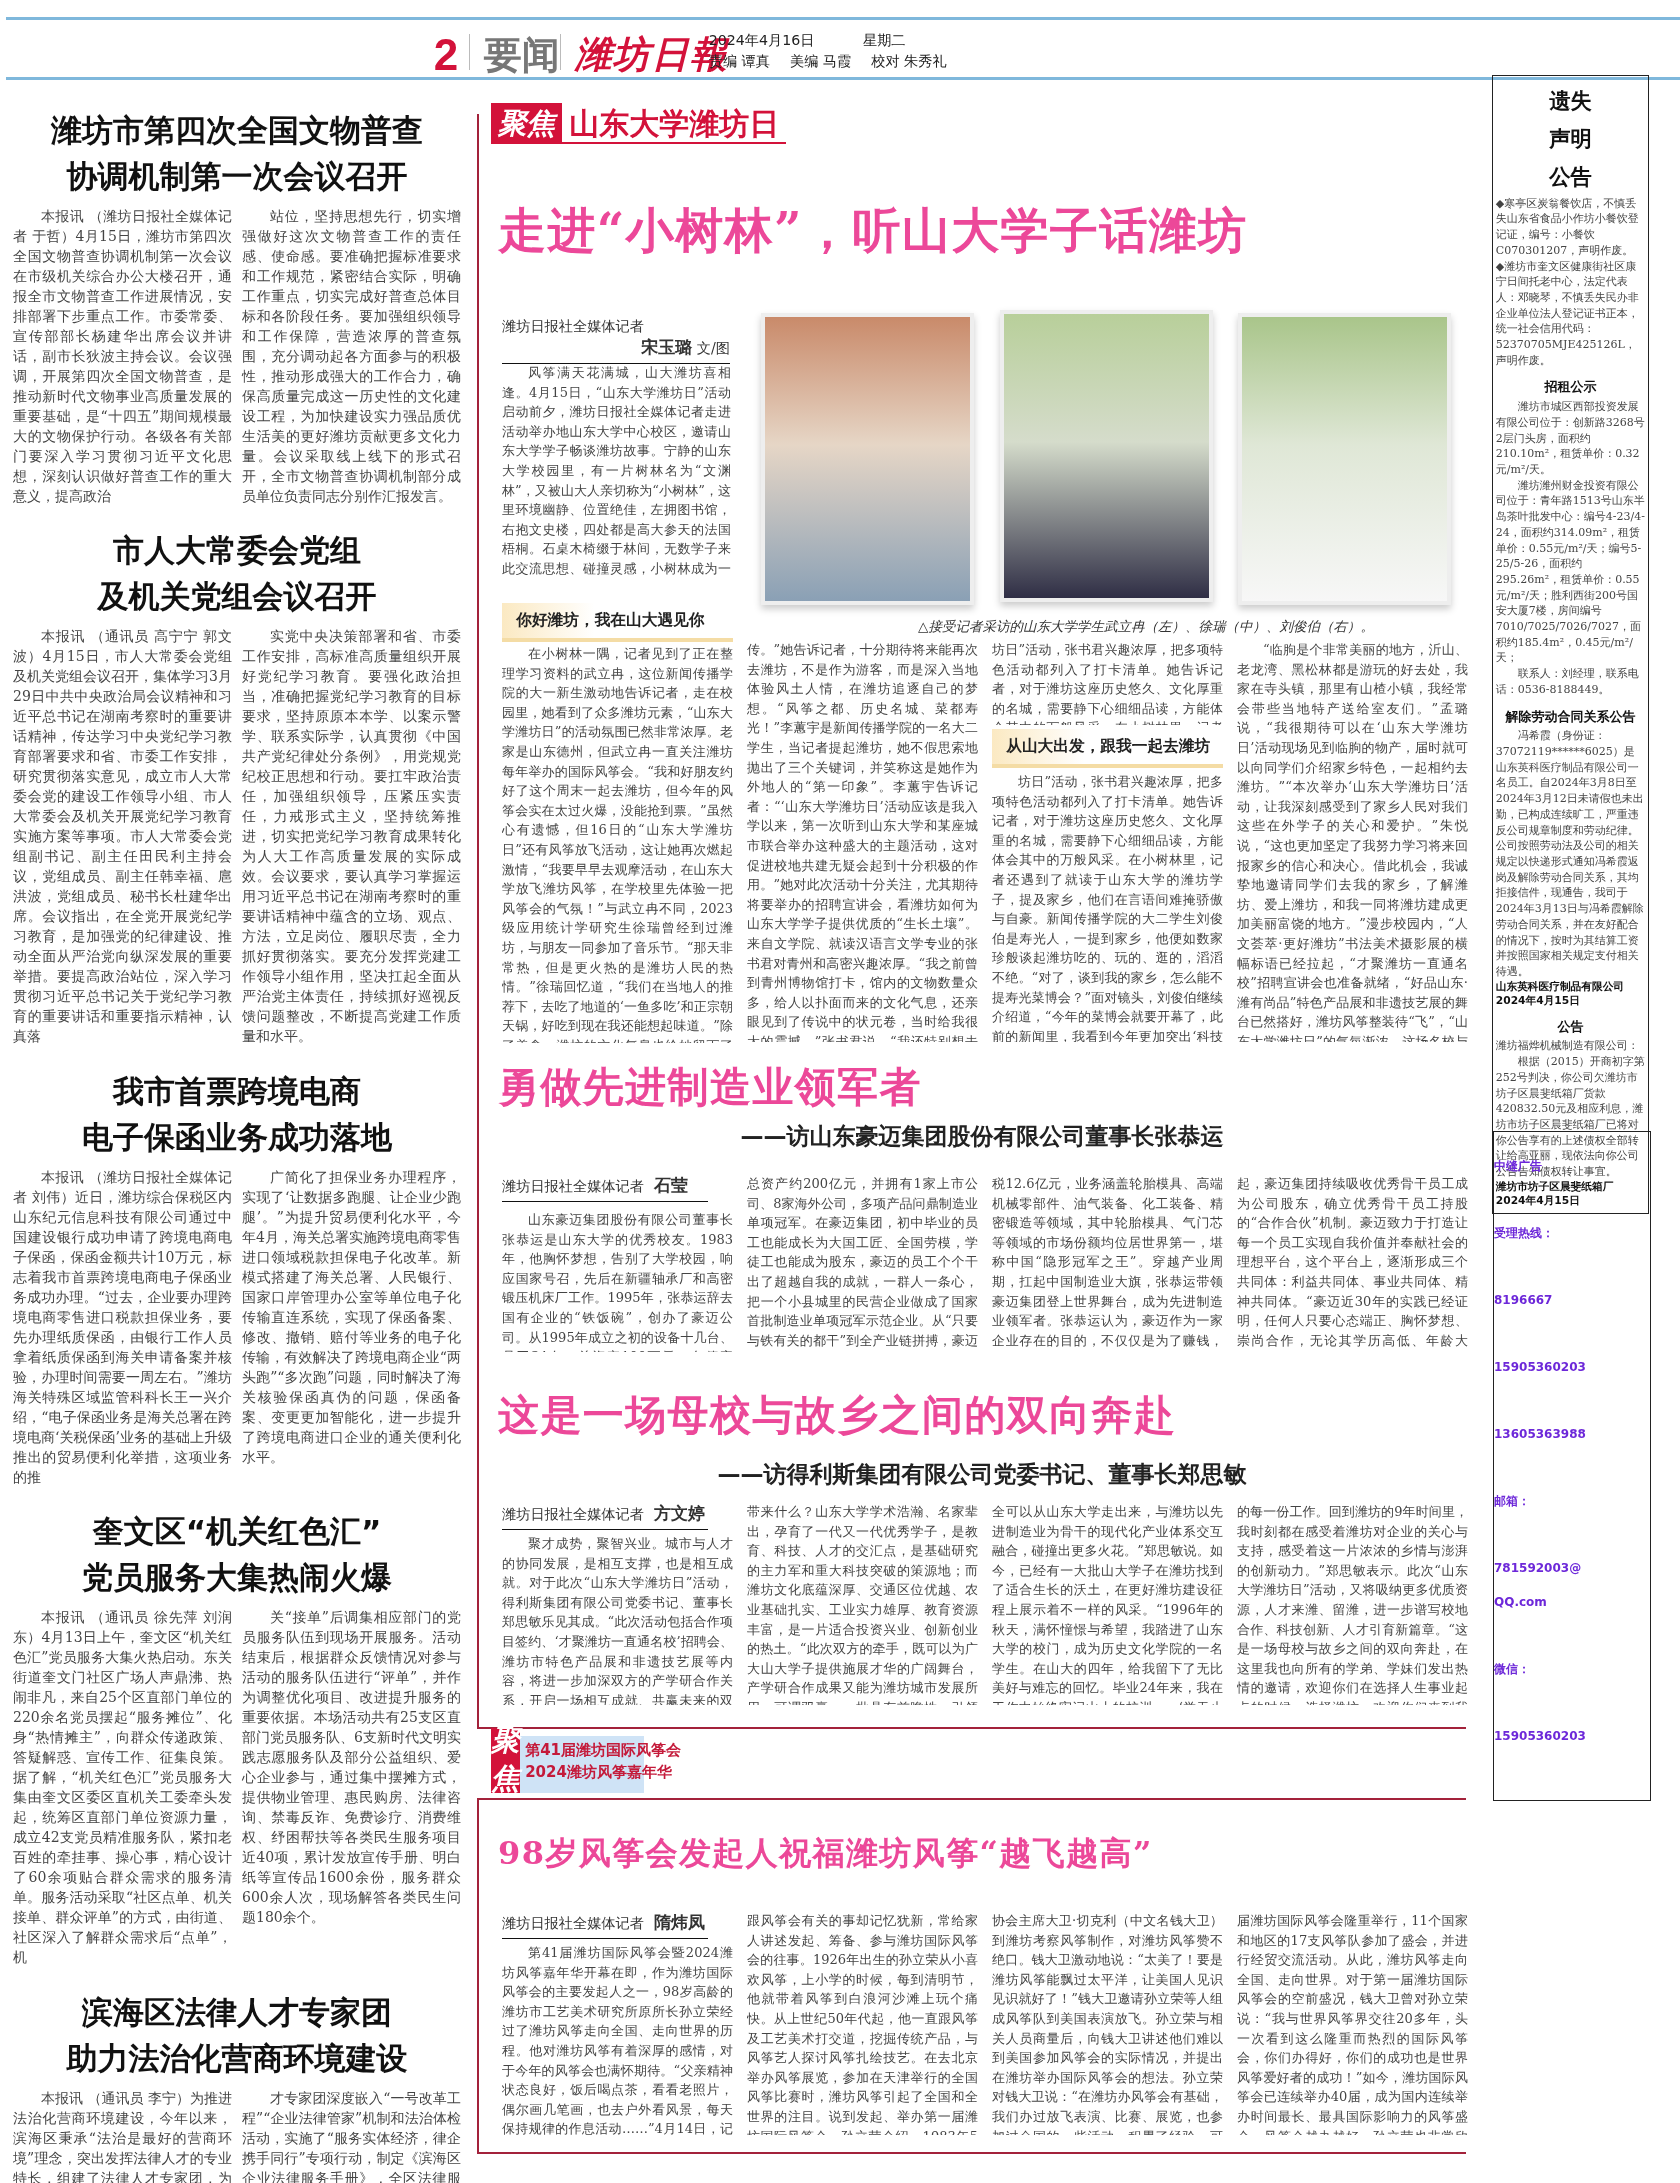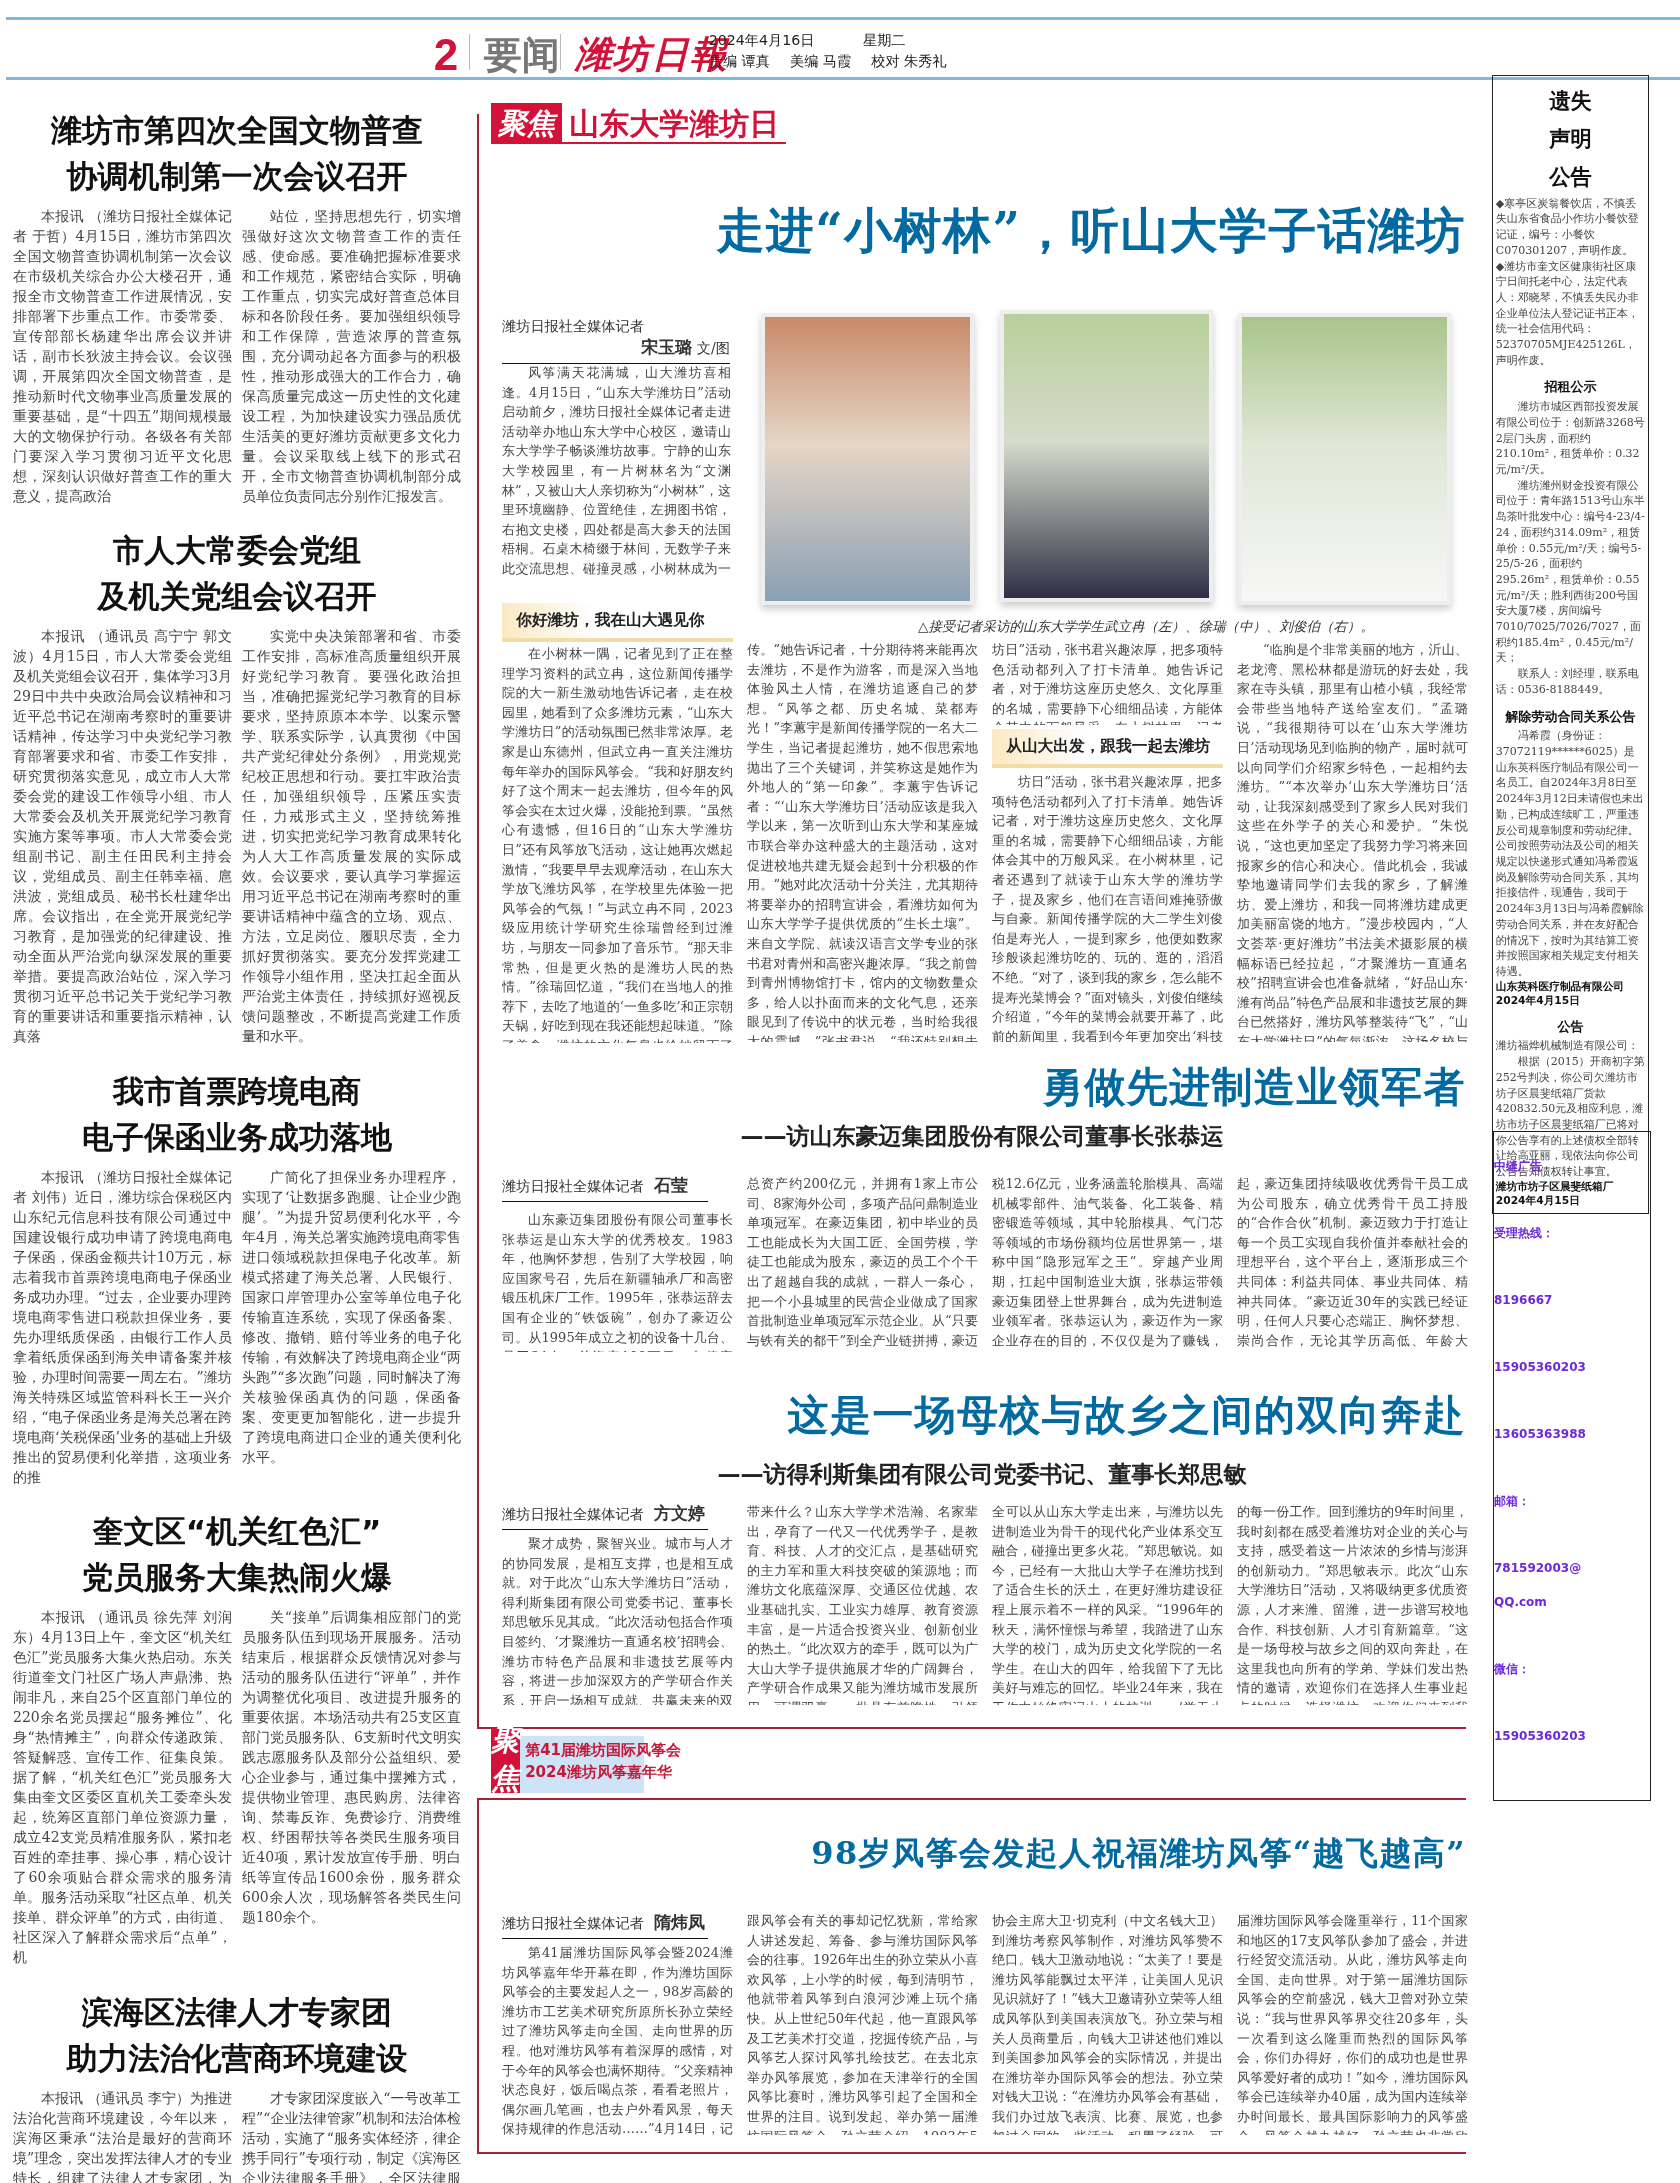--- a/index.html
+++ b/index.html
@@ -14,21 +14,21 @@
 .mast .meta span{margin-right:20px}
 .col-left{position:absolute;left:13px;top:107px;width:448px}
 .art-l{margin-bottom:21.3px}
 .art-l h2{font:bold 31px "DejaVu Sans",sans-serif;text-align:center;line-height:46px;color:#111}
 .cols2{display:flex;gap:10px;margin-top:7.1px}
 .cols2 p{flex:1;font-size:14px;line-height:20px;color:#444;text-align:justify;text-indent:2em}
 .panel{position:absolute;left:477px;border-left:2.1px solid #a3223b;border-bottom:2.1px solid #a3223b}
 .focus{display:flex;align-items:stretch;height:41px;position:absolute}
 .focus .tag{background:#d3123a;color:#fff;font:bold italic 28.5px "DejaVu Serif",serif;padding:0 7.1px;line-height:41px}
 .focus .ttl{font:bold 30px "DejaVu Sans",sans-serif;color:#d3123a;padding:0 7.1px;line-height:41px;border-bottom:2.8px solid #d3123a}
-.bigtitle{position:absolute;font:bold 48px "DejaVu Serif",serif;color:#0369a1;text-align:right;letter-spacing:1.4px}
+.bigtitle{position:absolute;font:bold 48px "DejaVu Serif",serif;color:#ec4899;text-align:left;letter-spacing:1.4px}
 .subtitle{position:absolute;font:bold 23px "DejaVu Sans",sans-serif;color:#222;text-align:center}
 .byline{position:absolute;font:14.2px "DejaVu Serif",serif;color:#333;border-bottom:1.4px solid #111;padding-bottom:4.3px}
 .byline b{font-size:17px;margin-left:10px}
 .txt{position:absolute;font-size:13px;line-height:19.6px;color:#444;text-align:justify}
 .txt p{text-indent:2em}
 .photo{position:absolute;background:#ccc;border:4.3px solid #eee;box-shadow:0 4.3px 7.1px #ccc}
 .caption{position:absolute;font:italic 13.5px "DejaVu Serif",serif;color:#333}
 .subhead{position:absolute;font:bold 15.7px "DejaVu Sans",sans-serif;color:#222;padding:7.1px 0 7.1px 14.2px;border-bottom:4.3px solid #f4dca5;background:linear-gradient(90deg,#fbe9c2 0,#fff 40%)}
 .ads{position:absolute;left:1492px;top:75px;width:157px;border:1.4px solid #222;padding:5.7px 2.8px;font-size:11px;line-height:15.7px;color:#444}
 .ads h3{text-align:center;font:bold 21.3px "DejaVu Sans",sans-serif;line-height:38px;color:#111}

